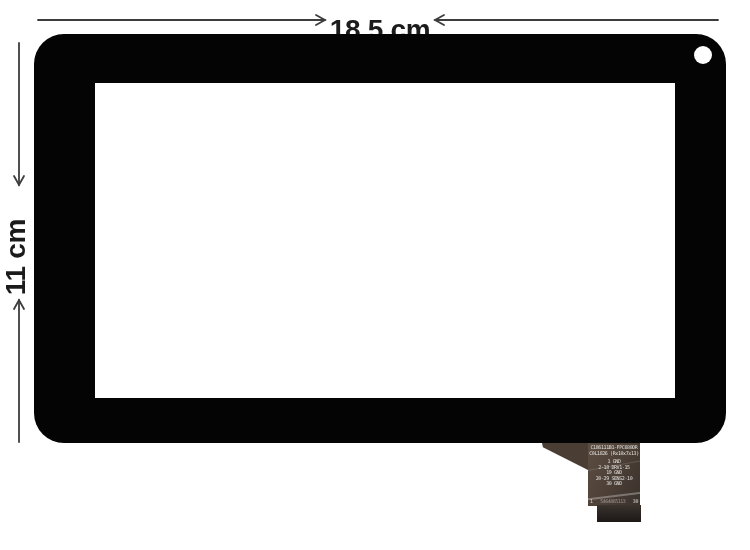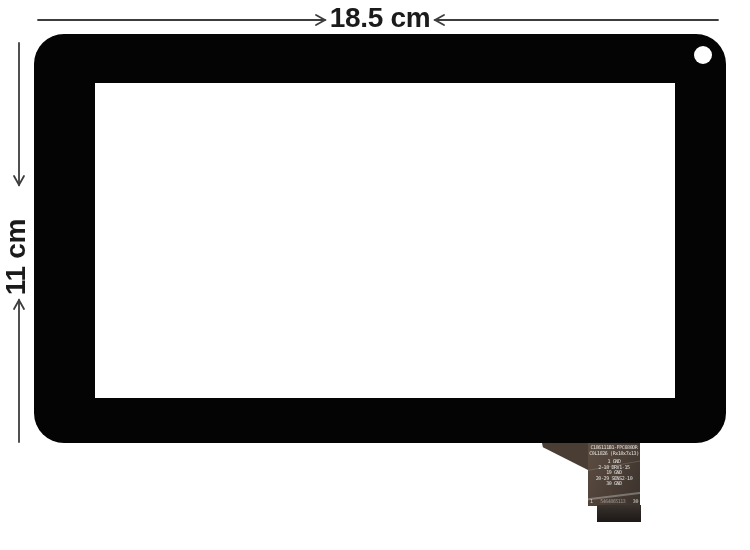--- a/index.html
+++ b/index.html
@@ -5,21 +5,21 @@
   html,body{margin:0;padding:0;}
   body{
     width:750px;height:550px;position:relative;background:#ffffff;
     font-family:"Liberation Sans",sans-serif;overflow:hidden;
   }
   .dim-svg{position:absolute;left:0;top:0;pointer-events:none;}
   .dim-label{
     position:absolute;color:#1b1b1b;font-size:28px;font-weight:600;
     letter-spacing:-0.3px;white-space:nowrap;text-align:center;
   }
-  #dim-width-label{left:323px;top:2px;width:114px;}
+  #dim-width-label{left:323px;top:14px;width:114px;}
   #dim-height-label{left:-34px;top:241px;width:100px;height:32px;line-height:32px;transform:rotate(-90deg);}
   
   #panel{
     position:absolute;left:34px;top:34px;width:692px;height:409px;
     background:#040404;border-radius:30px;z-index:2;
   }
   #screen{position:absolute;left:61px;top:49px;width:580px;height:315px;background:#ffffff;}
   #camera-hole{position:absolute;left:660px;top:12px;width:18px;height:18px;border-radius:50%;background:#ffffff;}
   
   #cable{position:absolute;left:540px;top:442px;width:110px;height:86px;z-index:1;}

